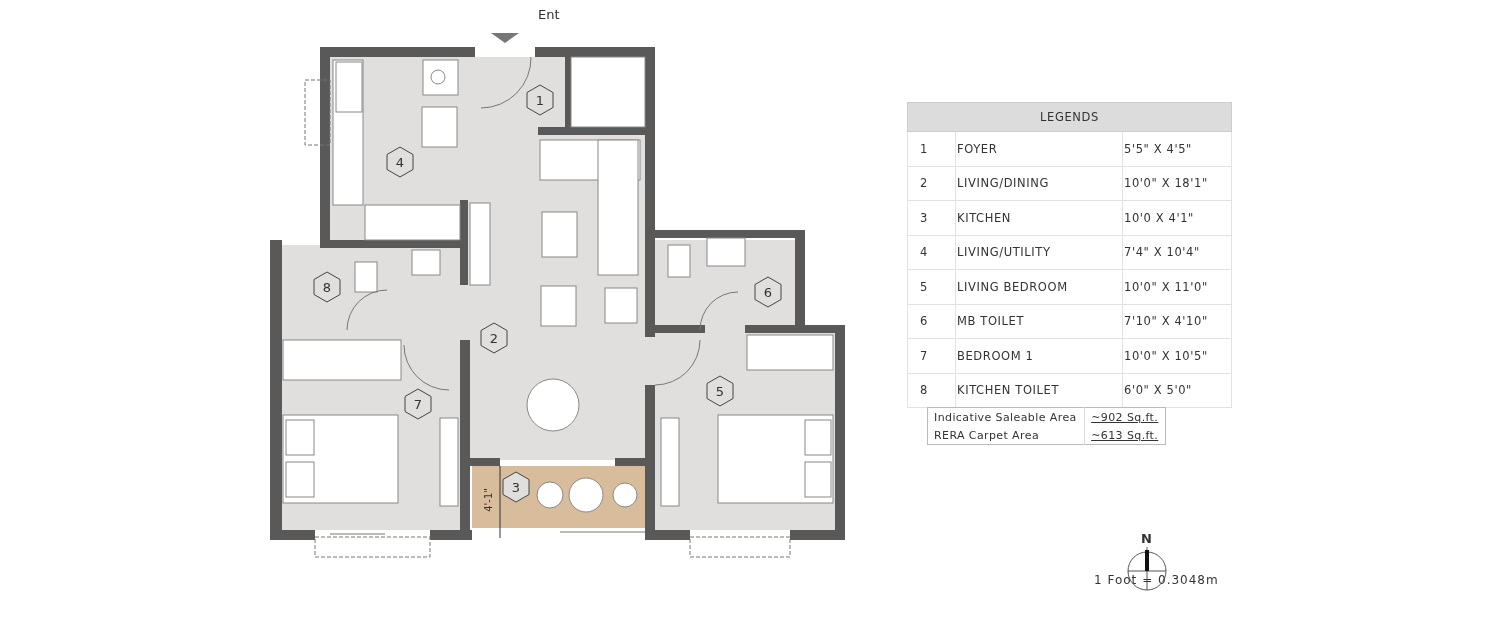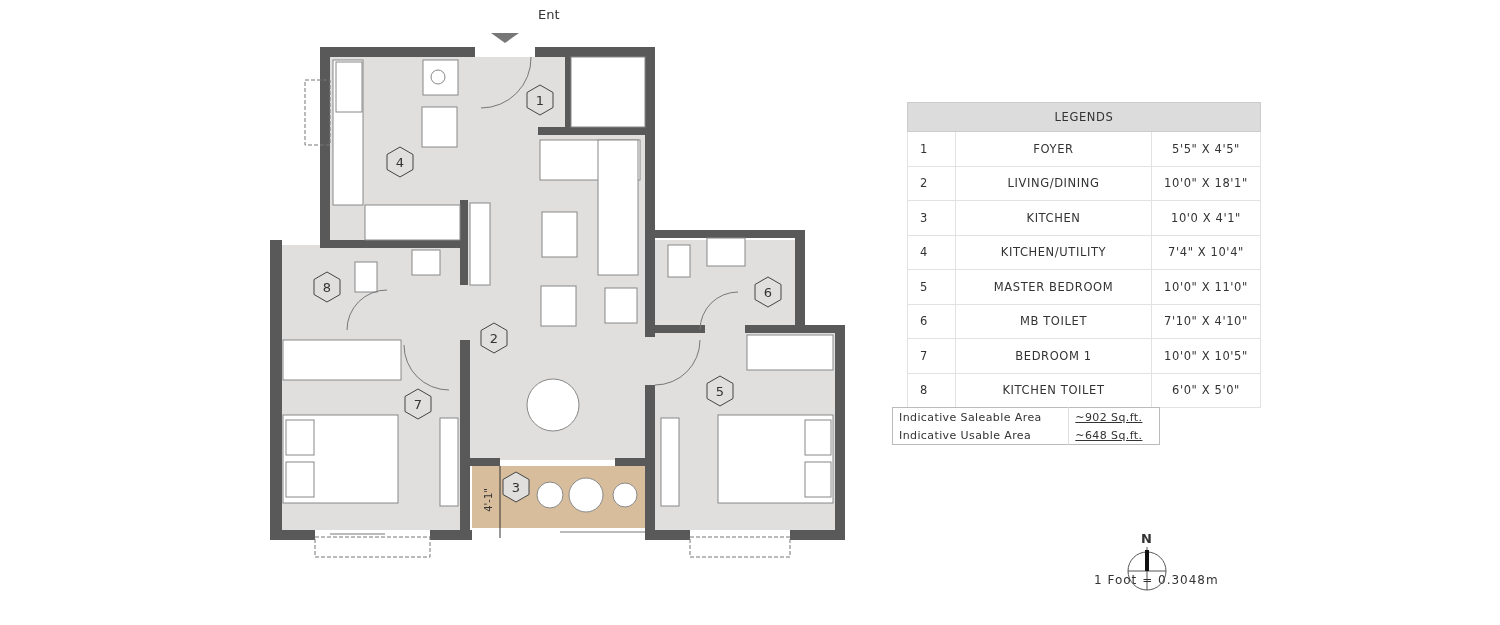--- a/index.html
+++ b/index.html
@@ -1,23 +1,23 @@
 <!DOCTYPE html>
 <html><head>
 <meta charset="utf-8">
 <style>
   html,body{margin:0;padding:0;background:#fff;}
   body{width:1500px;height:625px;position:relative;overflow:hidden;font-family:"DejaVu Sans","Liberation Sans",sans-serif;color:#333;}
   #plan{position:absolute;left:0;top:0;}
-  .legend{position:absolute;left:907px;top:102px;width:354px;border:1px solid #bbb;border-collapse:collapse;font-size:11.5px;letter-spacing:0.6px;}
+  .legend{position:absolute;left:907px;top:102px;width:325px;border:1px solid #bbb;border-collapse:collapse;font-size:11.5px;letter-spacing:0.6px;}
   .legend th{background:#dcdcdc;font-weight:normal;height:26px;border:1px solid #ccc;}
-  .legend td{height:31.5px;border:1px solid #e2e2e2;text-align:center;}
+  .legend td{height:31.5px;border:1px solid #e2e2e2;}
   .legend td.n{width:34px;text-align:left;padding-left:12px;}
   .legend td.r{width:106px;}
-  .area{position:absolute;left:892px;top:407px;width:268px;border:1px solid #bbb;border-collapse:collapse;font-size:11px;letter-spacing:0.4px;}
+  .area{position:absolute;left:927px;top:407px;width:239px;border:1px solid #bbb;border-collapse:collapse;font-size:11px;letter-spacing:0.4px;}
   .area td{height:18px;padding:0 6px;border-right:1px solid #ddd;}
   .area td.v{border-right:none;text-decoration:underline;}
   .scale{position:absolute;left:1094px;top:573px;font-size:12px;letter-spacing:1px;}
   .ent{position:absolute;left:494px;top:7px;font-size:13px;margin-left:44px;}
   .north{position:absolute;left:1141px;top:531px;font-size:13px;font-weight:bold;}
 </style>
 </head>
 <body>
 
 <svg id="plan" width="900" height="625" viewBox="0 0 900 625">
@@ -179,26 +179,26 @@
         <td>LIVING/DINING</td>
         <td class="r">10'0" X 18'1"</td>
       </tr>
   <tr>
         <td class="n">3</td>
         <td>KITCHEN</td>
         <td class="r">10'0 X 4'1"</td>
       </tr>
   <tr>
         <td class="n">4</td>
-        <td>KITCHEN/UTILITY</td>
+        <td>LIVING/UTILITY</td>
         <td class="r">7'4" X 10'4"</td>
       </tr>
   <tr>
         <td class="n">5</td>
-        <td>MASTER BEDROOM</td>
+        <td>LIVING BEDROOM</td>
         <td class="r">10'0" X 11'0"</td>
       </tr>
   <tr>
         <td class="n">6</td>
         <td>MB TOILET</td>
         <td class="r">7'10" X 4'10"</td>
       </tr>
   <tr>
         <td class="n">7</td>
         <td>BEDROOM 1</td>
@@ -212,19 +212,19 @@
 </tbody>
   </table>
 
 <table class="area">
   <tbody>
       <tr>
         <td>Indicative Saleable Area</td>
         <td class="v">~902 Sq.ft.</td>
       </tr>
   <tr>
-        <td>Indicative Usable Area</td>
-        <td class="v">~648 Sq.ft.</td>
+        <td>RERA Carpet Area</td>
+        <td class="v">~613 Sq.ft.</td>
       </tr>
 </tbody>
   </table>
 
 <div class="scale">1 Foot = 0.3048m</div>
 
 </body></html>

